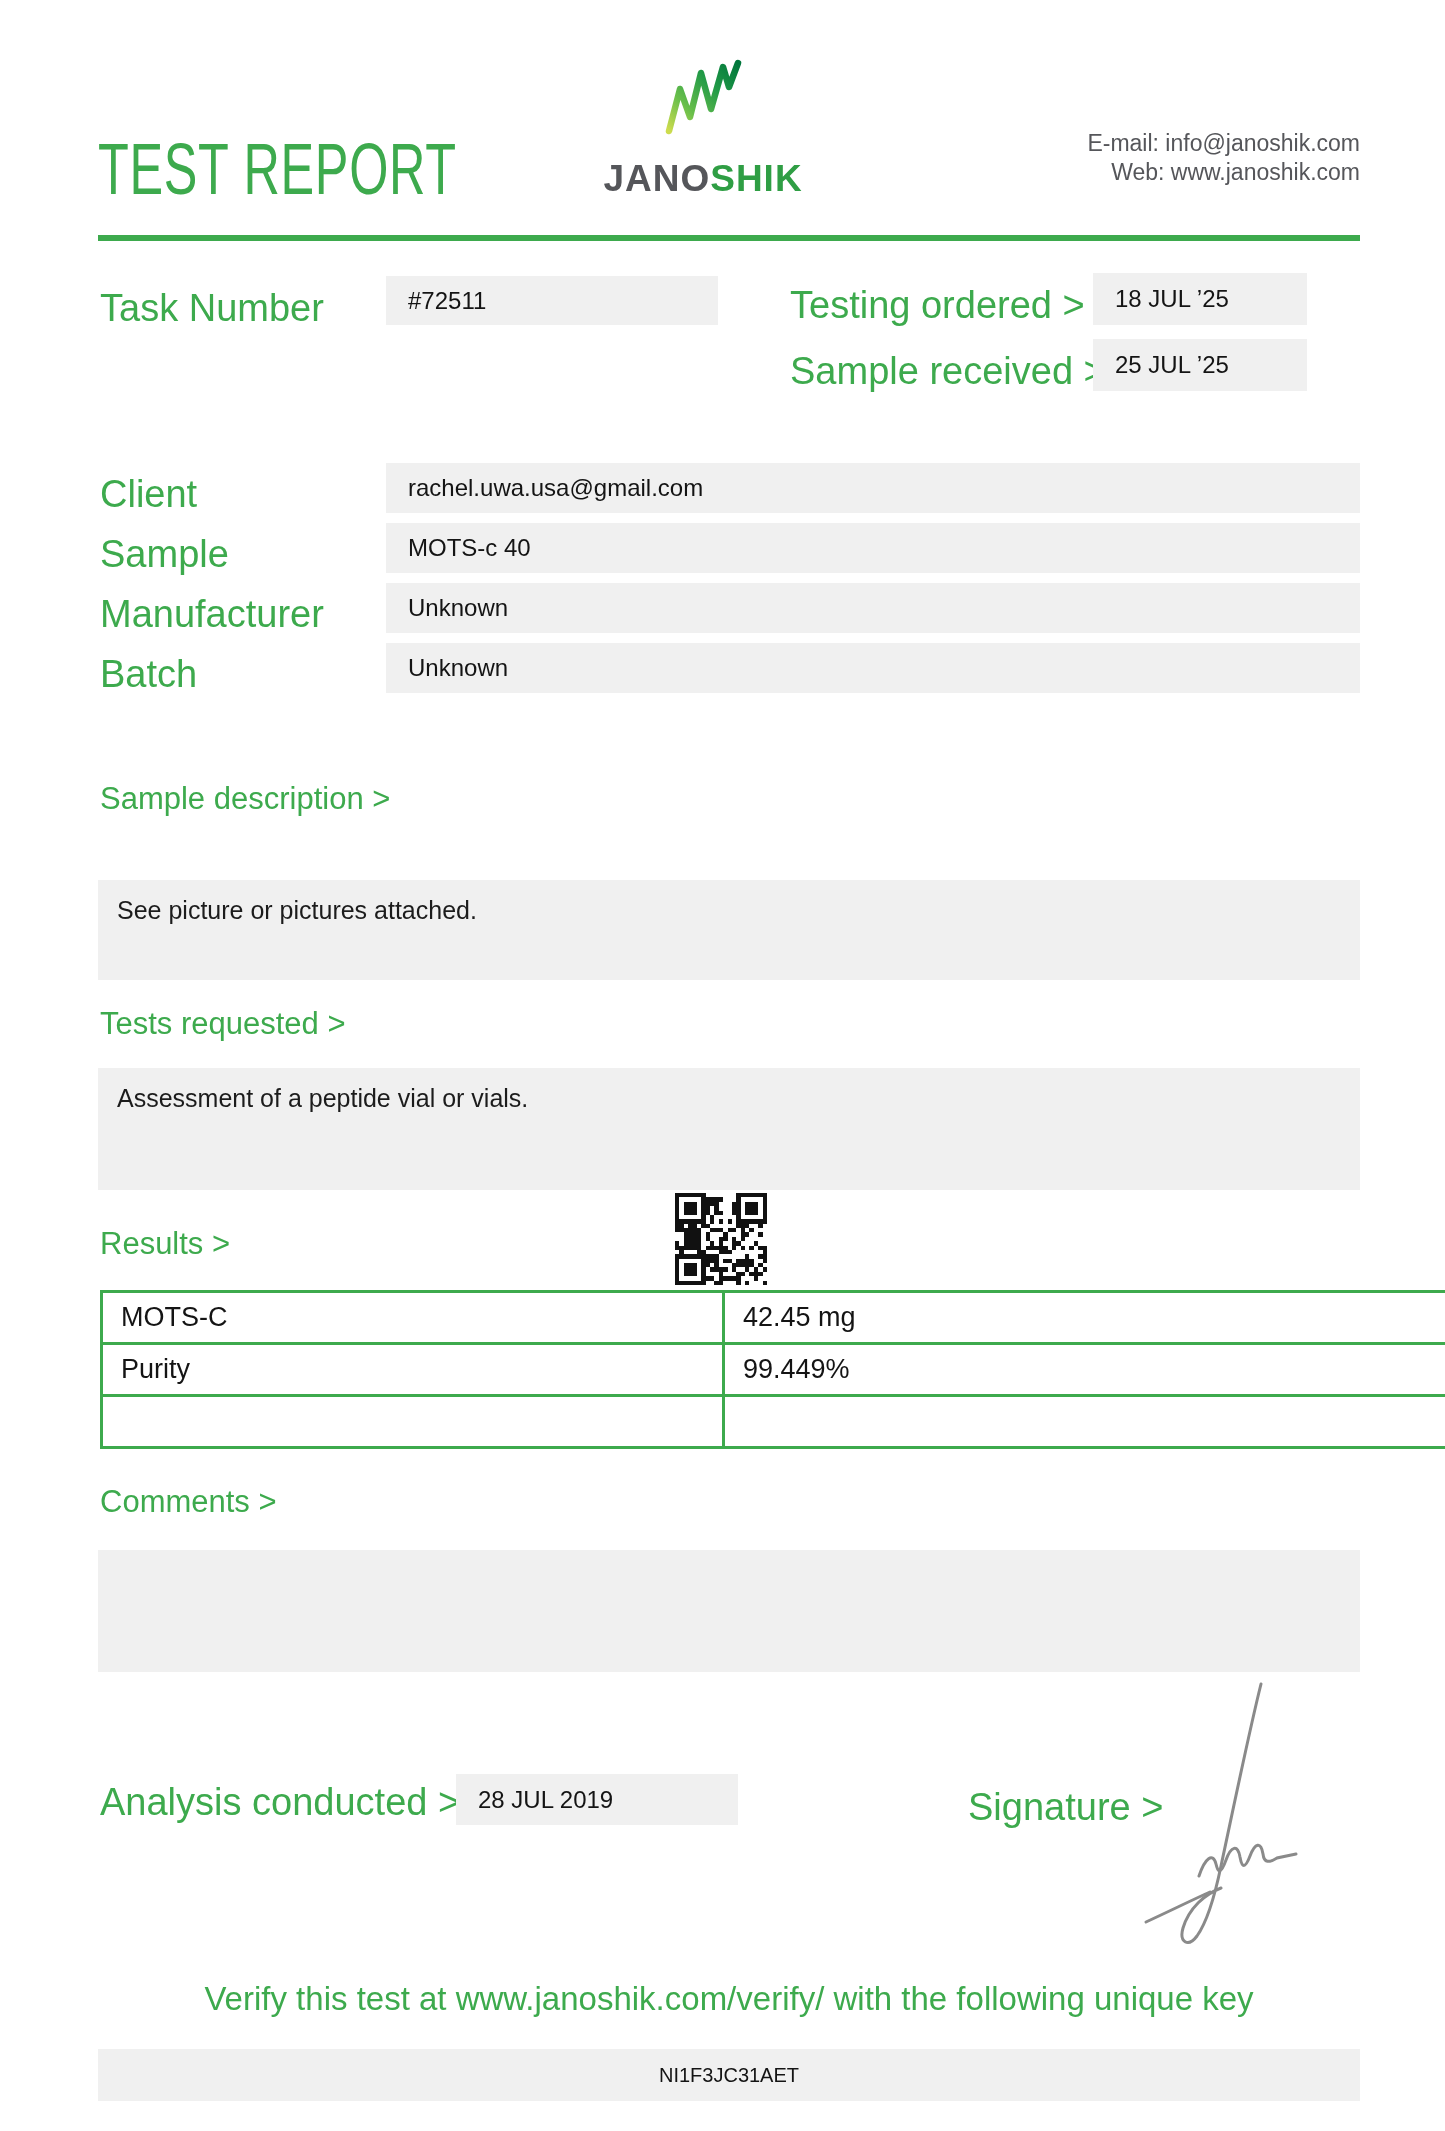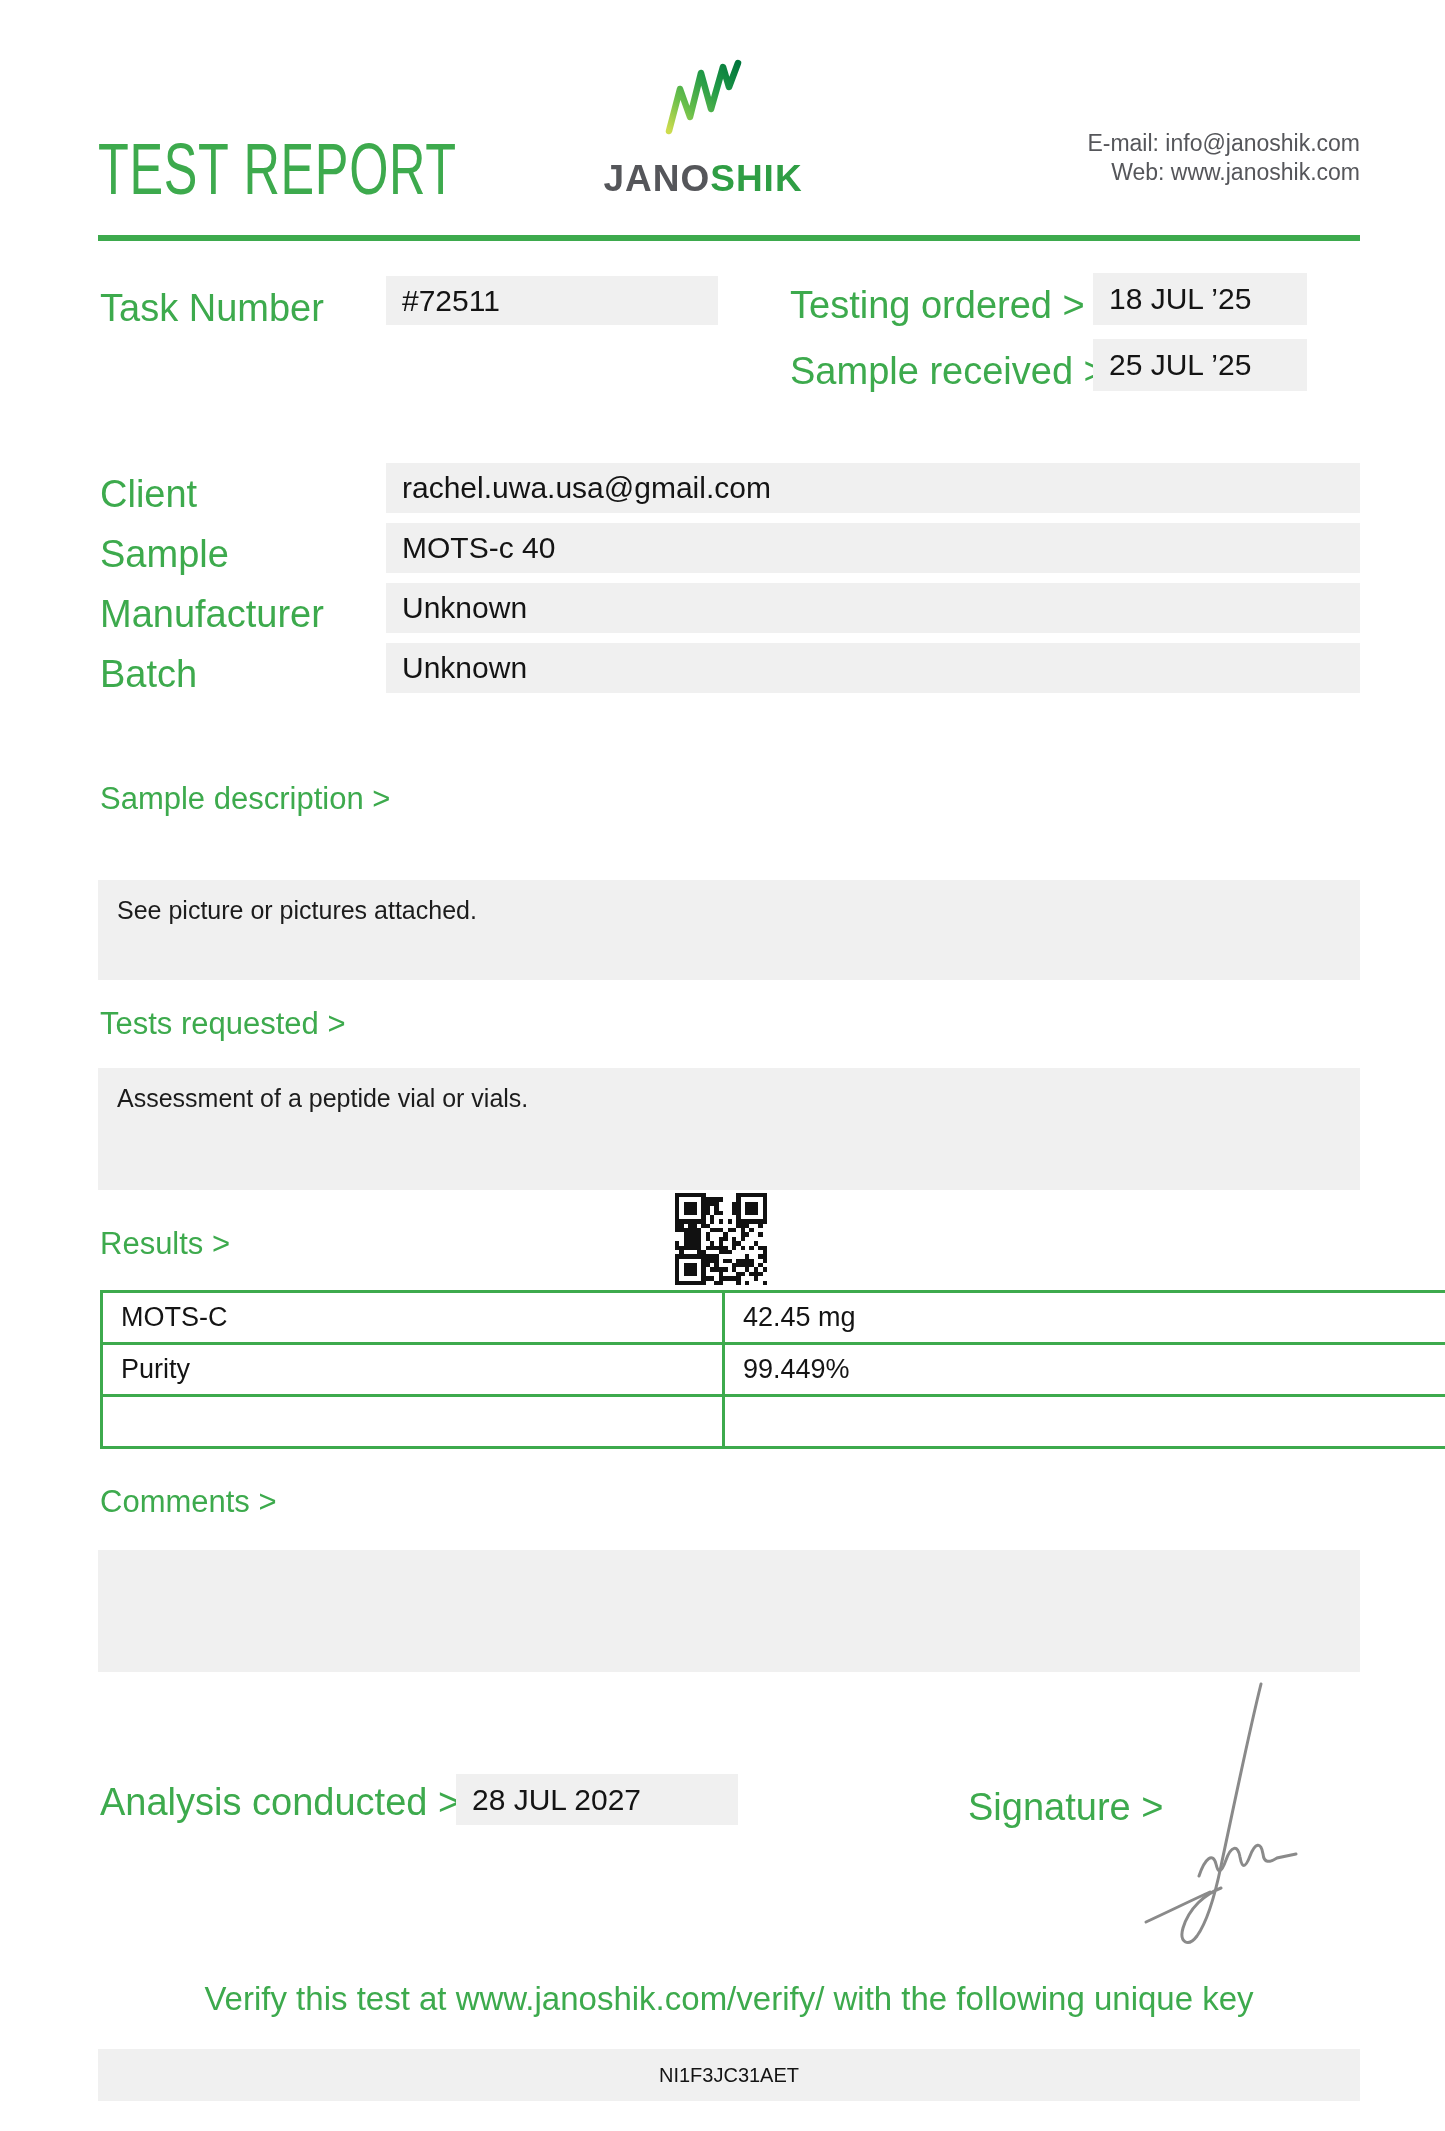--- a/index.html
+++ b/index.html
@@ -28,22 +28,22 @@
   .logo-text{font-size:37px;font-weight:700;letter-spacing:1px;margin-top:22px;white-space:nowrap}
   .logo-text .jano{color:var(--logo-gray)}
   .logo-text .shik{color:var(--logo-green)}
 
   .contact{right:85px;top:129px;text-align:right;color:var(--logo-gray);
     font-size:23px;line-height:29px;white-space:nowrap}
 
   .rule{left:98px;top:235px;width:1262px;height:6px;background:var(--green)}
 
   .glabel{color:var(--green);font-size:38px;white-space:nowrap}
-  .valbox{background:var(--box);color:var(--ink);font-size:30px;font-weight:500;
-    display:flex;align-items:center;padding:0 16px;white-space:nowrap}
+  .valbox{background:var(--box);color:var(--ink);font-size:24px;font-weight:500;
+    display:flex;align-items:center;padding:0 22px;white-space:nowrap}
 
   .task-label{left:100px;top:287px}
   .task-box{left:386px;top:276px;width:332px;height:49px}
 
   .date-label{width:292px;text-align:center}
   .ordered-label{left:790px;top:284px}
   .ordered-box{left:1093px;top:273px;width:214px;height:52px}
   .received-label{left:790px;top:350px}
   .received-box{left:1093px;top:339px;width:214px;height:52px}
 
@@ -593,21 +593,21 @@
       <td></td>
       <td></td>
     </tr>
   </tbody>
     </table>
 
   <div class="abs heading" style="left:100px;top:1484px">Comments &gt;</div>
   <div class="abs bigbox" style="top:1550px;height:122px"></div>
 
   <div class="abs glabel analysis-label">Analysis conducted &gt;</div>
-  <div class="abs valbox analysis-box">28 JUL 2027</div>
+  <div class="abs valbox analysis-box">28 JUL 2019</div>
 
   <div class="abs glabel signature-label">Signature &gt;</div>
 
   <svg class="abs signature" width="190" height="300" viewBox="0 0 190 300">
     <g fill="none" stroke="#8A8A8A" stroke-width="3" stroke-linecap="round">
       <path d="M131,16 C119,64 103,142 91,198 C85,227 77,254 67,268 C58,280 49,274 53,260 C59,240 75,226 91,220"></path>
       <path d="M69,208 C75,190 83,184 86,196 C88,205 91,206 96,192 C101,178 108,176 110,189 C112,200 115,201 120,188 C125,175 131,173 133,186 C134,195 139,195 147,190 L166,186"></path>
       <path d="M16,254 C42,242 62,232 80,224"></path>
     </g>
   </svg>

